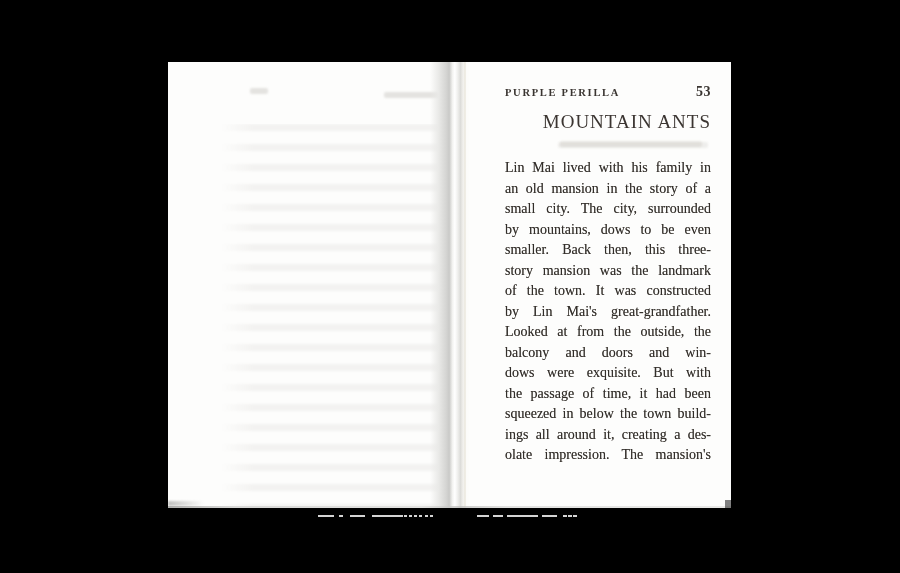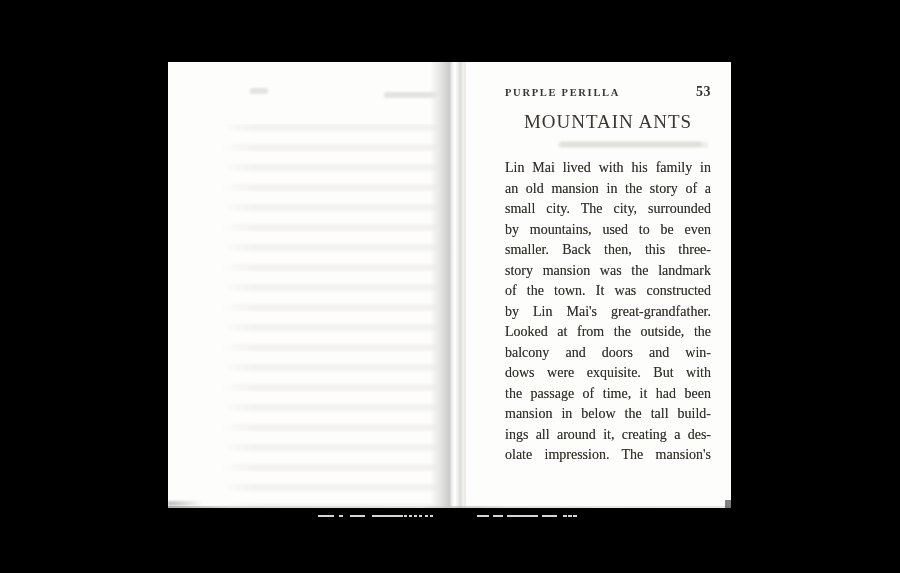--- a/index.html
+++ b/index.html
@@ -61,21 +61,21 @@
     color:#3a3531;
   }
   .running-title{
     font-weight:bold;font-size:10.5px;letter-spacing:1.7px;
   }
   .page-number{
     font-weight:bold;font-size:14px;letter-spacing:.5px;
   }
   .chapter-title{
     position:absolute;left:337px;top:49px;width:206px;
-    text-align:center;font-size:19px;letter-spacing:1px;
+    text-align:right;font-size:19px;letter-spacing:1px;
     color:#3b3531;white-space:nowrap;
   }
   .rp-ghost-line{
     position:absolute;left:392px;top:79px;width:142px;height:6px;
     background:rgba(150,140,120,0.14);filter:blur(1px);border-radius:2px;
   }
   .body-text{
     position:absolute;left:337px;top:96px;width:206px;
     font-size:14px;line-height:20.5px;color:#322e2a;
     text-shadow:0 0 .4px rgba(60,52,44,.55);
@@ -111,30 +111,30 @@
 
   <div class="chapter-title">MOUNTAIN ANTS</div>
 
   <div class="rp-ghost-line"></div>
   <div class="ghost-mark m3"></div>
 
   <div class="body-text">
       <div class="bline">Lin Mai lived with his family in</div>
       <div class="bline">an old mansion in the story of a</div>
       <div class="bline">small city. The city, surrounded</div>
-      <div class="bline">by mountains, used to be even</div>
+      <div class="bline">by mountains, dows to be even</div>
       <div class="bline">smaller. Back then, this three-</div>
       <div class="bline">story mansion was the landmark</div>
       <div class="bline">of the town. It was constructed</div>
       <div class="bline">by Lin Mai's great-grandfather.</div>
       <div class="bline">Looked at from the outside, the</div>
       <div class="bline">balcony and doors and win-</div>
       <div class="bline">dows were exquisite. But with</div>
       <div class="bline">the passage of time, it had been</div>
-      <div class="bline">mansion in below the tall build-</div>
+      <div class="bline">squeezed in below the town build-</div>
       <div class="bline">ings all around it, creating a des-</div>
       <div class="bline">olate impression. The mansion's</div>
     </div>
 
   <div class="book-bottom-edge"></div>
   <div class="corner-smudge"></div>
   <div class="corner-notch"></div>
 </div>
 
 <div class="footer-marks">

